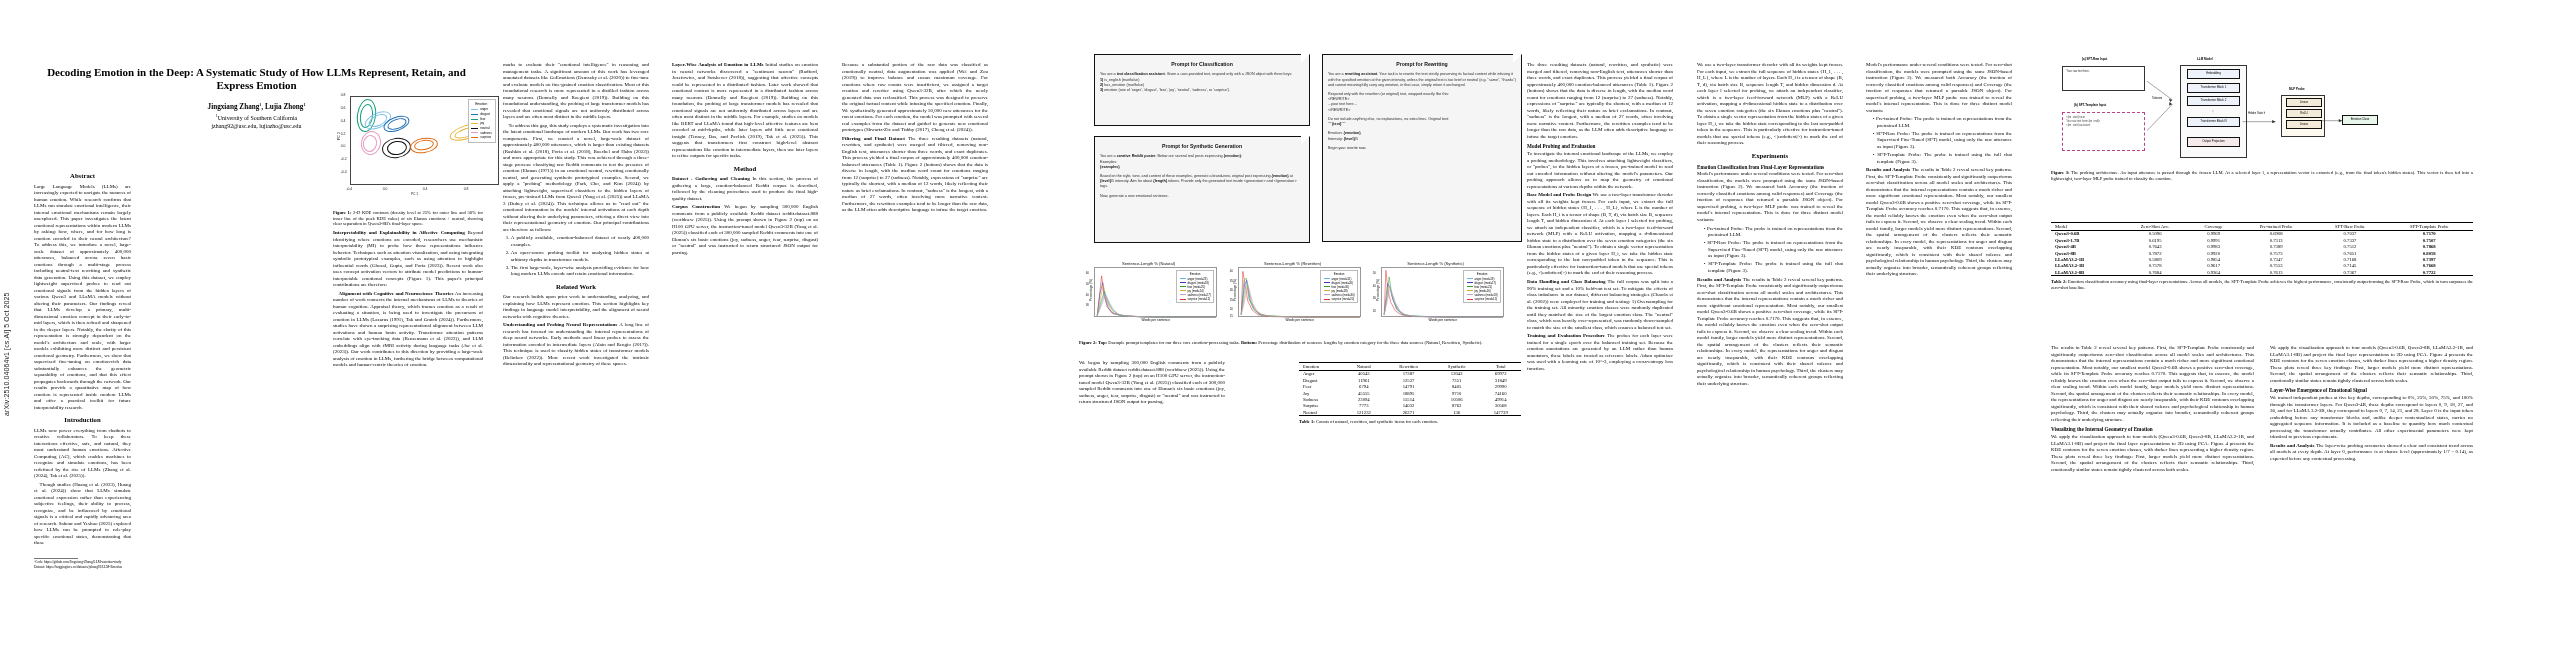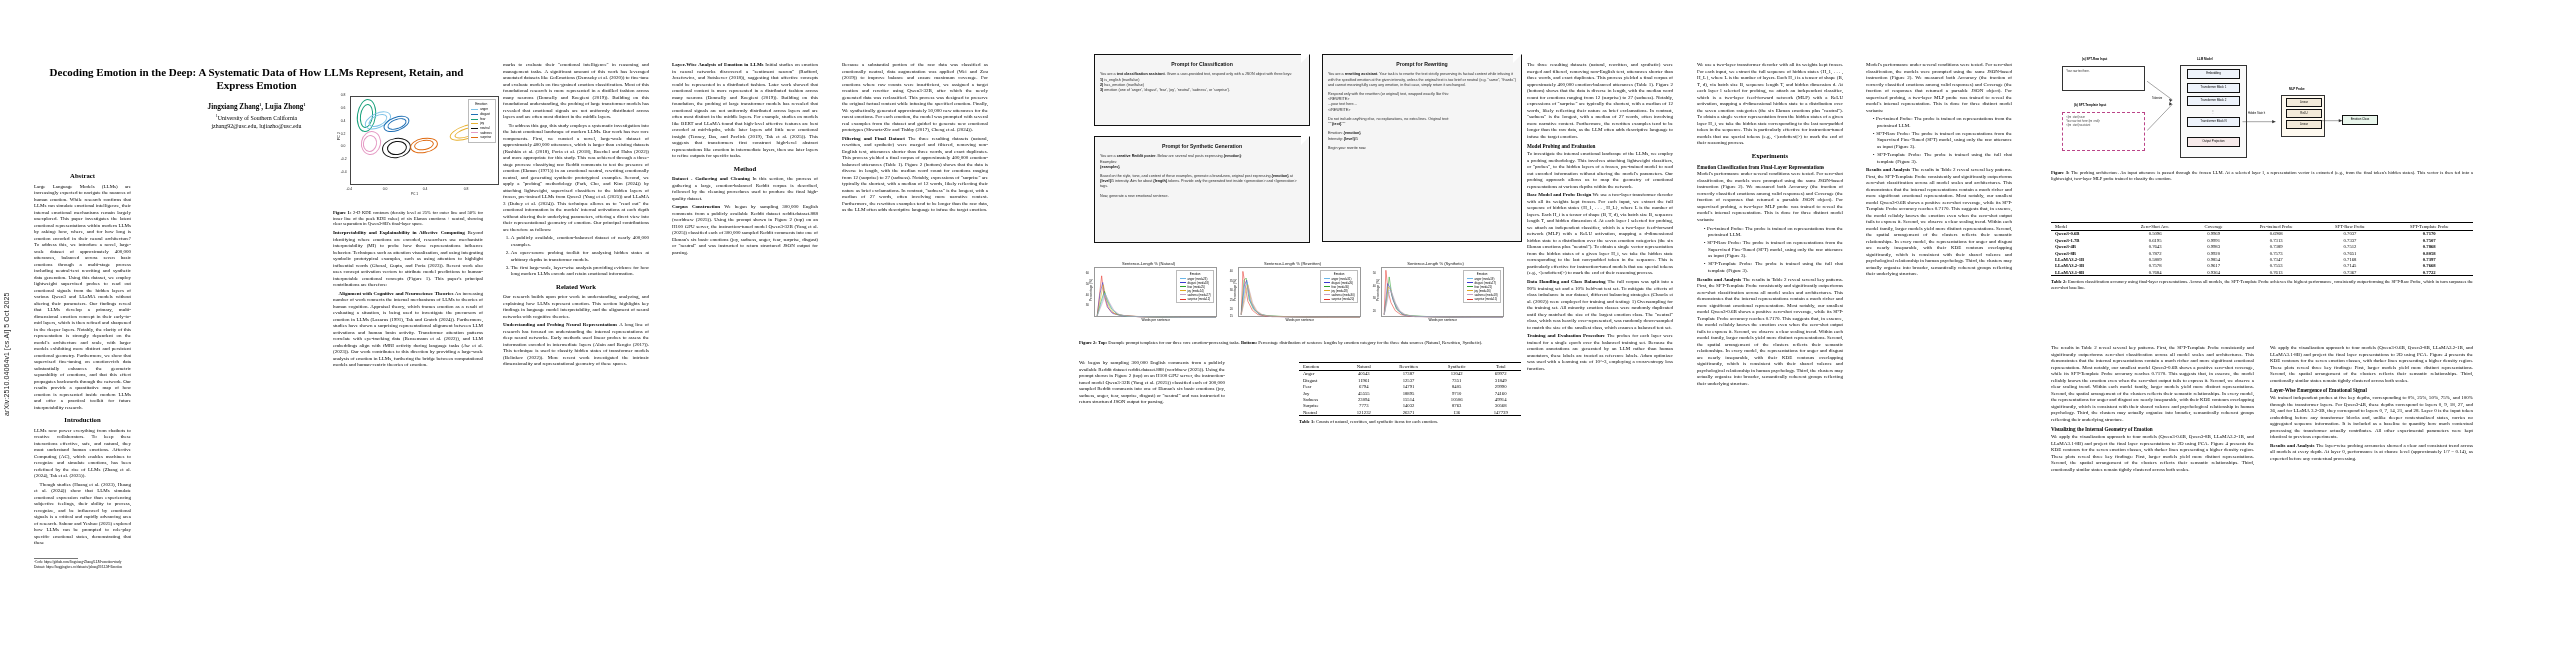--- a/index.html
+++ b/index.html
@@ -90,21 +90,21 @@
   .dashpanel{position:absolute;border:0.6px dashed #b48;background:#fff;box-sizing:border-box;}
 </style>
 </head>
 <body>
 
 <div class="page">
 
   <div class="arxiv-stamp">arXiv:2510.04064v1 [cs.AI] 5 Oct 2025</div>
 
   <div class="titleblock">
-    <div class="ptitle">Decoding Emotion in the Deep: A Systematic Data of How LLMs Represent, Retain, and Express Emotion</div>
+    <div class="ptitle">Decoding Emotion in the Deep: A Systematic Study of How LLMs Represent, Retain, and Express Emotion</div>
     <div class="pauthors">
       <span>Jingxiang Zhang<sup class="sup">1</sup>, Lujia Zhong<sup class="sup">1</sup></span>
     </div>
     <div class="paffil">
       <div><sup class="sup">1</sup>University of Southern California</div>
       <div>jzhang92@usc.edu, lujiazho@usc.edu</div>
     </div>
   </div>
 
   <div class="col" style="left:34px;top:167px;width:97px;">

